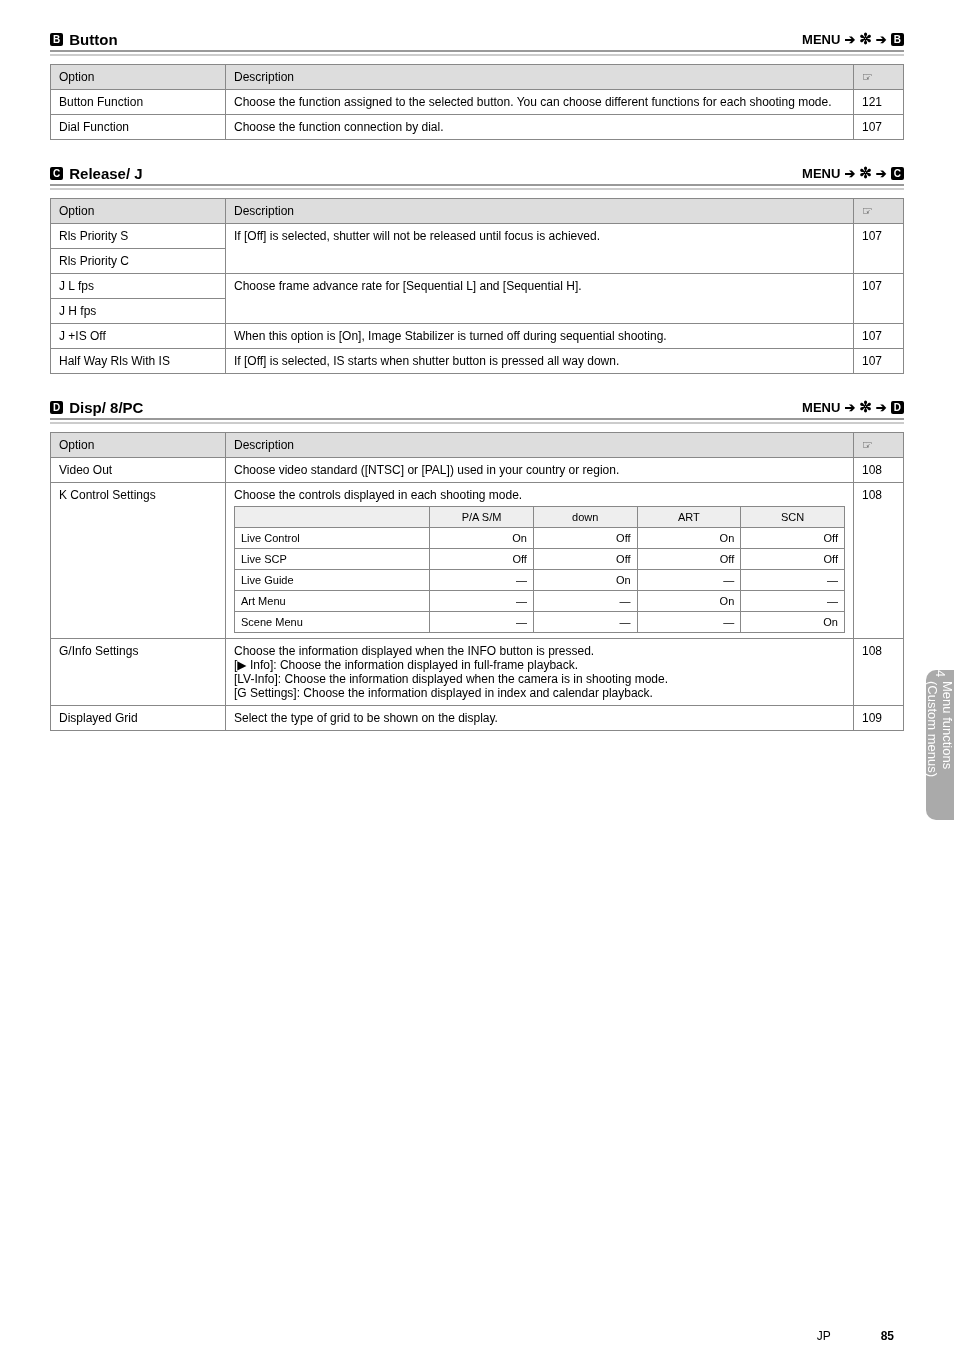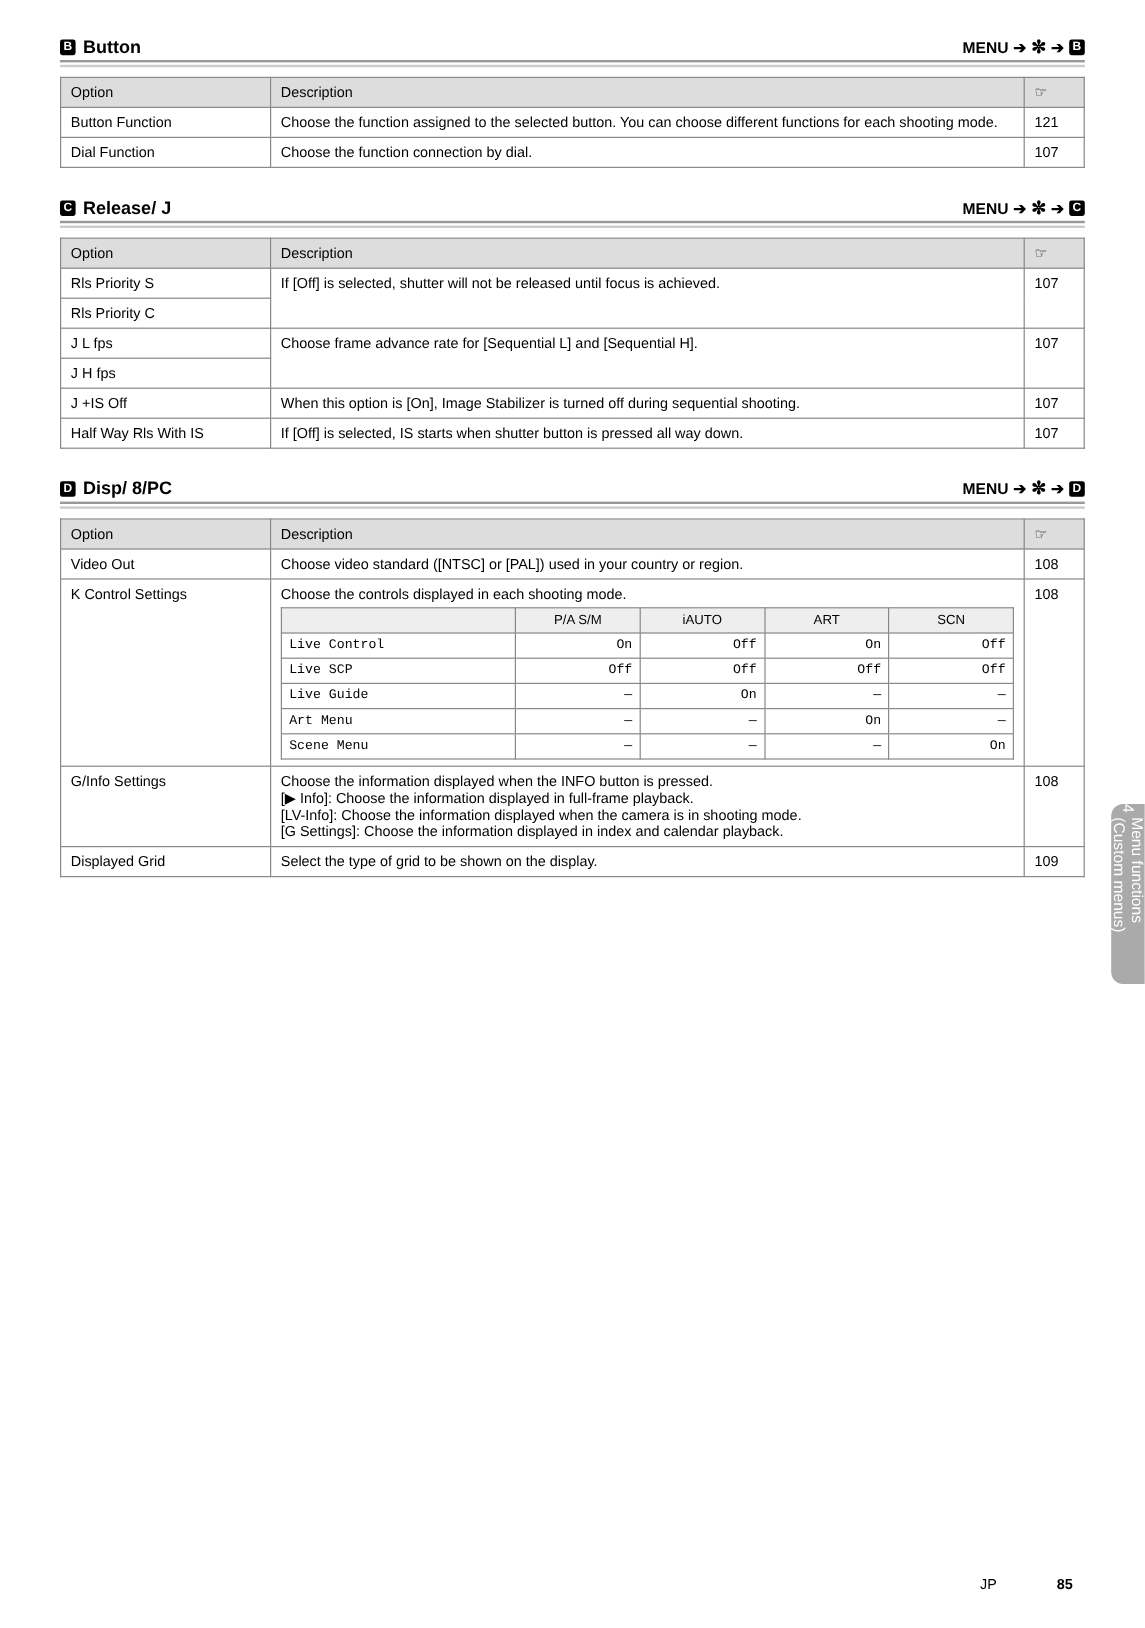--- a/index.html
+++ b/index.html
@@ -72,21 +72,21 @@
     margin-top: 4px;
     border-radius: 15px;
   }
   table.inner th, table.inner td {
     border: 1px solid #888;
     padding: 4px 6px;
     font-size: 11px;
     text-align: center;
     background: #eee;
   }
-  table.inner td { background: #fff; text-align: left; font-family: Liberation Mono, monospace; }
+  table.inner td { background: #fff; text-align: left; }
   table.inner td.c { text-align: right; }
 
   .side-tab {
     position: absolute;
     right: 0;
     top: 670px;
     width: 28px;
     height: 150px;
     background: #aaa;
     border-radius: 10px 0 0 10px;
@@ -94,21 +94,21 @@
     writing-mode: vertical-rl;
     text-orientation: mixed;
     display: flex;
     align-items: center;
     justify-content: center;
     font-size: 13px;
   }
 
   .footer {
     position: absolute;
-    bottom: 30px;
+    bottom: 14px;
     right: 60px;
     font-size: 12px;
     display: flex;
     gap: 14px;
     align-items: baseline;
   }
   .footer .pnum { font-weight: bold; padding-left: 36px; }
 </style>
 </head>
 <body>
@@ -230,21 +230,21 @@
     </tr>
     <tr>
       <td>K Control Settings</td>
       <td>
         <span>Choose the controls displayed in each shooting mode.</span>
         <table class="inner">
           <tbody>
                 <tr>
             <th style="width:32%"></th>
             <th style="width:17%">P/A S/M</th>
-            <th style="width:17%">iAUTO</th>
+            <th style="width:17%">down</th>
             <th style="width:17%">ART</th>
             <th style="width:17%">SCN</th>
           </tr>
           <tr>
             <td>Live Control</td>
             <td class="c">On</td>
             <td class="c">Off</td>
             <td class="c">On</td>
             <td class="c">Off</td>
           </tr>

